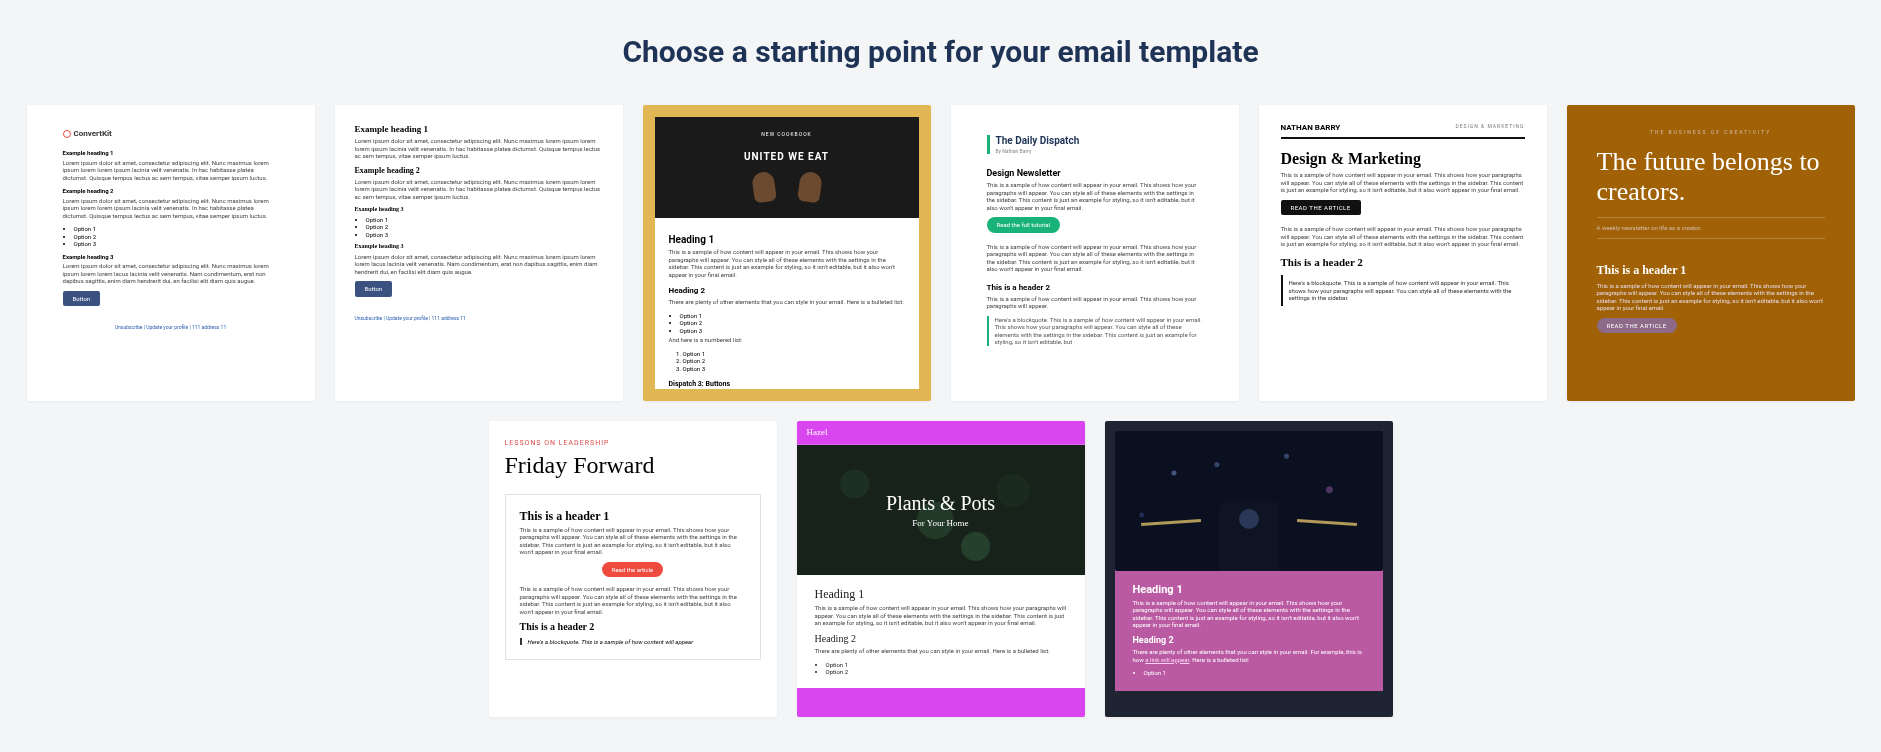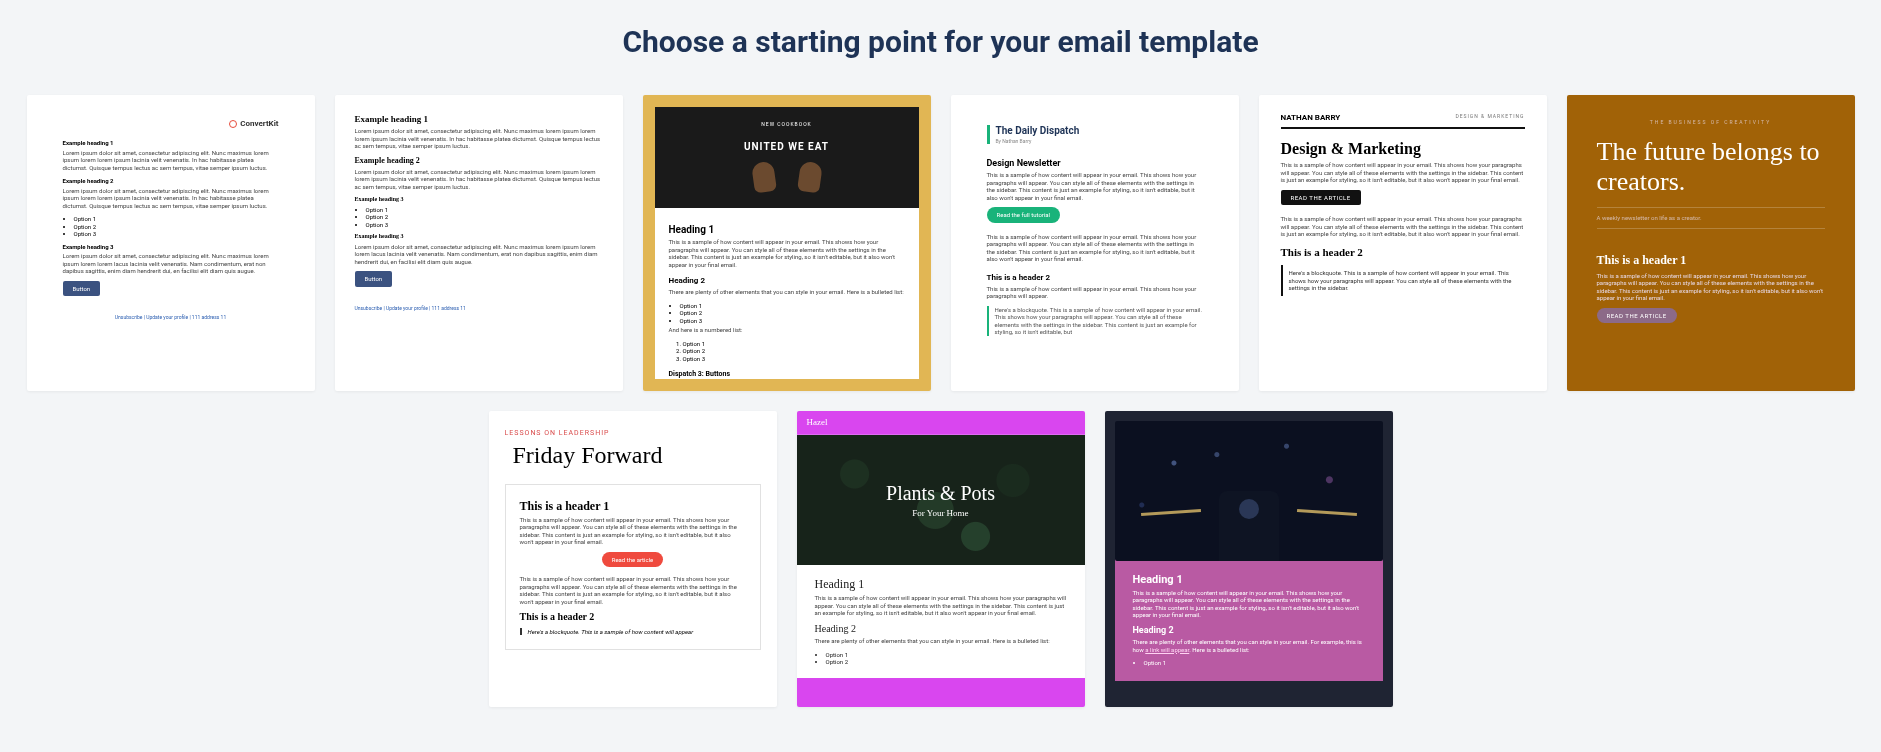--- a/index.html
+++ b/index.html
@@ -3,21 +3,21 @@
 <meta charset="utf-8">
 <style>
   * { box-sizing: border-box; margin: 0; padding: 0; }
   body {
     font-family: -apple-system, BlinkMacSystemFont, "Segoe UI", Roboto, Arial, sans-serif;
     background: #f3f5f7;
     width: 1881px;
     height: 752px;
     overflow: hidden;
   }
-  .wrapper { padding: 24px 0; }
+  .wrapper { padding: 34px 0; }
   h1.page-title {
     text-align: center;
     color: #1e3356;
     font-size: 30px;
     font-weight: 700;
     margin-bottom: 36px;
   }
   .grid {
     display: flex;
     flex-wrap: wrap;
@@ -42,21 +42,21 @@
   .tiny-h { font-weight: 700; margin: 5px 0 2px; }
   .tiny-p { color: #444; margin: 2px 0 6px; }
   .tiny-list { list-style: disc; margin-left: 11px; }
   .btn {
     display: inline-block;
     padding: 4px 10px;
     font-size: 6px;
     border-radius: 2px;
   }
   
-  .ck-logo { text-align: right; font-size: 8px; margin: 6px 0 10px; }
+  .ck-logo { text-align: left; font-size: 8px; margin: 6px 0 10px; }
   .ck-logo .ring { display:inline-block; width:8px; height:8px; border:1.5px solid #e74c3c; border-radius:50%; margin-right:3px; vertical-align:middle;}
   .ck-logo b { color:#333; }
   .btn-dark { background:#3b5280; color:#fff; }
   .footer-links { text-align:center; font-size:5px; color:#2a5db0; margin-top:18px;}
   .footer-links.left { text-align:left; }
   
   .card3 { background:#e1b654; padding:12px; }
   .card3 .inner { background:#fff; height:100%; overflow:hidden; }
   .hero-dark { background:#1a1a1a; color:#fff; text-align:center; padding:14px 10px 16px; }
   .hands { display:flex; justify-content:center; gap:24px; margin-top:8px; }
@@ -74,21 +74,21 @@
   
   .card6 { background:#a16207; color:#e8d9e6; padding:24px 30px; }
   .card6 .big { font-family: Georgia, serif; font-size:26px; line-height:1.15; color:#fff; margin-bottom:10px; }
   .card6 .sub { font-size:6px; opacity:.7; border-top:1px solid rgba(255,255,255,.3); border-bottom:1px solid rgba(255,255,255,.3); padding:6px 0; margin-bottom:24px;}
   .card6 h4 { color:#fff; font-family:Georgia,serif; font-size:12px; margin-bottom:4px;}
   .btn-mauve { background:#8c6a88; color:#fff; border-radius:10px; }
   
   .card7 { padding:18px 16px 0; }
   .kicker { color:#d94b4b; font-size:7px; letter-spacing:1px; }
   .serif { font-family: Georgia, 'Times New Roman', serif; }
-  .card7 .title { font-size:24px; margin:2px 8px 14px; }
+  .card7 .title { font-size:24px; margin:2px 0 14px; }
   .card7 .panel { border:1px solid #e1e1e1; padding:14px; }
   .btn-red { background:#ef4a3e; color:#fff; border-radius:12px; }
   .blockquote7 { border-left:2px solid #333; padding-left:6px; font-style:italic; font-size:6px; margin-top:4px;}
   
   .card8 { background:#d946ef; color:#fff; padding:0; }
   .haz-top { padding:6px 10px; font-family:Georgia,serif; font-size:9px; border-bottom:1px solid rgba(255,255,255,.2);}
   .leaves { height:130px; background:
     radial-gradient(circle at 20% 30%, #1d3021 0 14px, transparent 15px),
     radial-gradient(circle at 48% 58%, #233a28 0 18px, transparent 19px),
     radial-gradient(circle at 75% 35%, #1a2b1e 0 16px, transparent 17px),

